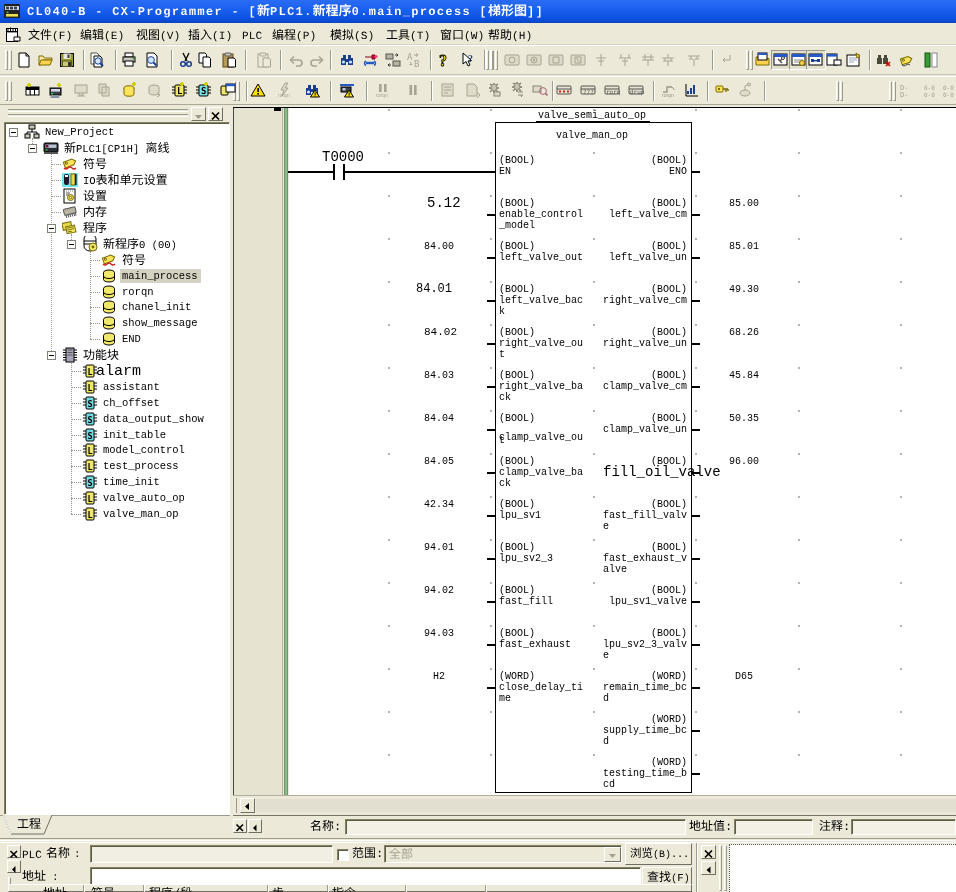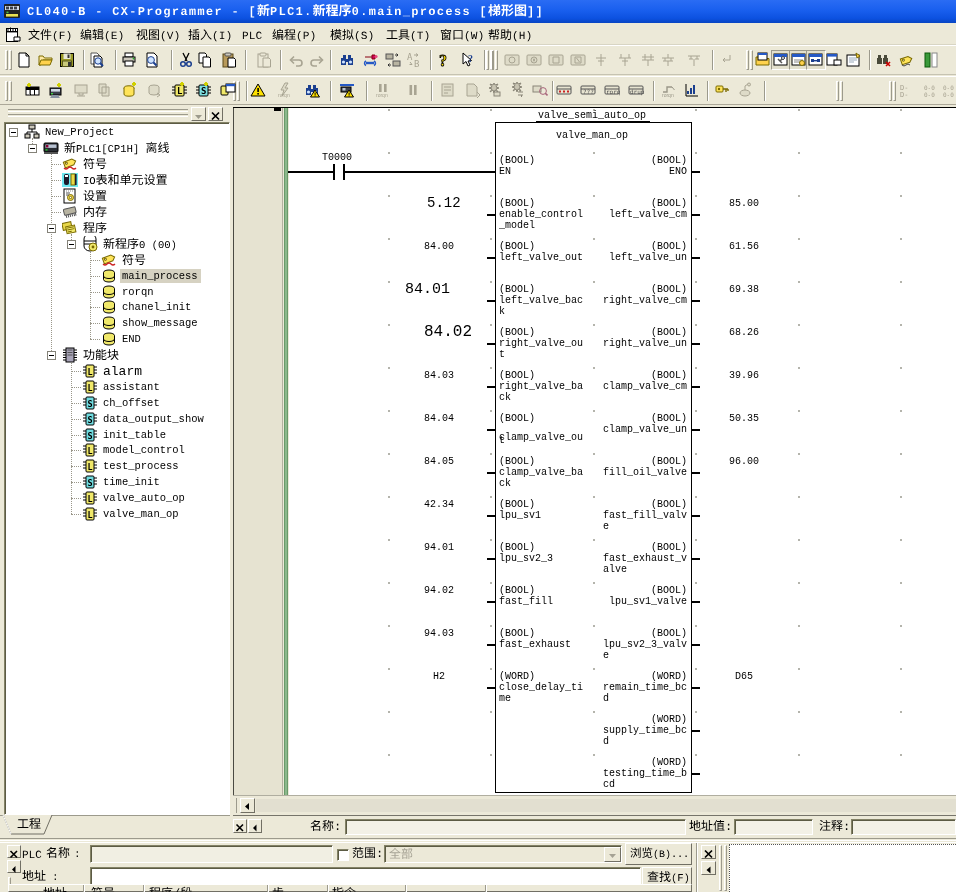--- a/index.html
+++ b/index.html
@@ -606,21 +606,21 @@
 <svg style="position:absolute;left:83px;top:348px;overflow:visible" width="38" height="15">
       <path transform="translate(0,11)" d="M0.5 -2.2 0.7 -1.3C2.0 -1.6 3.7 -2.1 5.3 -2.6L5.2 -3.4L3.3 -2.9V-7.8H5.0V-8.7H0.6V-7.8H2.4V-2.7C1.7 -2.5 1.0 -2.3 0.5 -2.2ZM7.2 -9.9C7.2 -9.0 7.2 -8.2 7.1 -7.3H5.1V-6.5H7.1C6.9 -3.5 6.3 -1.1 3.7 0.3C3.9 0.4 4.2 0.7 4.3 1.0C7.1 -0.6 7.8 -3.3 8.0 -6.5H10.4C10.2 -2.2 10.0 -0.6 9.7 -0.2C9.5 -0.0 9.4 0.0 9.2 0.0C8.9 0.0 8.2 -0.0 7.5 -0.1C7.6 0.2 7.7 0.6 7.8 0.8C8.4 0.9 9.1 0.9 9.5 0.8C9.9 0.8 10.2 0.7 10.5 0.4C10.9 -0.2 11.1 -1.9 11.3 -6.9C11.3 -7.0 11.3 -7.3 11.3 -7.3H8.0C8.1 -8.2 8.1 -9.0 8.1 -9.9Z M16.6 -5.0V-4.0H14.0V-5.0ZM13.2 -5.8V0.9H14.0V-1.5H16.6V-0.1C16.6 0.1 16.6 0.1 16.4 0.1C16.2 0.1 15.7 0.1 15.2 0.1C15.3 0.3 15.4 0.7 15.5 0.9C16.2 0.9 16.7 0.9 17.1 0.8C17.4 0.6 17.5 0.4 17.5 -0.1V-5.8ZM14.0 -3.3H16.6V-2.2H14.0ZM22.3 -9.2C21.6 -8.8 20.5 -8.4 19.5 -8.0V-10.1H18.6V-6.1C18.6 -5.1 18.9 -4.8 20.1 -4.8C20.3 -4.8 21.9 -4.8 22.1 -4.8C23.1 -4.8 23.4 -5.2 23.4 -6.7C23.2 -6.7 22.8 -6.9 22.7 -7.0C22.6 -5.8 22.5 -5.6 22.0 -5.6C21.7 -5.6 20.4 -5.6 20.1 -5.6C19.6 -5.6 19.5 -5.7 19.5 -6.1V-7.3C20.7 -7.6 21.9 -8.1 22.9 -8.5ZM22.4 -3.8C21.7 -3.4 20.6 -2.9 19.5 -2.6V-4.5H18.6V-0.4C18.6 0.6 18.9 0.9 20.1 0.9C20.3 0.9 21.9 0.9 22.2 0.9C23.2 0.9 23.4 0.4 23.6 -1.2C23.3 -1.2 23.0 -1.4 22.8 -1.5C22.7 -0.2 22.6 0.0 22.1 0.0C21.8 0.0 20.4 0.0 20.2 0.0C19.6 0.0 19.5 -0.0 19.5 -0.4V-1.8C20.7 -2.1 22.1 -2.6 23.0 -3.2ZM13.0 -6.6C13.3 -6.7 13.7 -6.8 17.0 -7.0C17.1 -6.8 17.2 -6.6 17.2 -6.4L18.0 -6.8C17.8 -7.5 17.1 -8.6 16.5 -9.4L15.7 -9.1C16.0 -8.7 16.3 -8.2 16.6 -7.7L14.0 -7.6C14.5 -8.2 15.0 -9.0 15.4 -9.8L14.5 -10.1C14.1 -9.2 13.5 -8.2 13.3 -8.0C13.1 -7.7 12.9 -7.5 12.7 -7.5C12.8 -7.3 13.0 -6.8 13.0 -6.6Z M33.7 -4.5H31.8C31.9 -5.0 31.9 -5.4 31.9 -5.9V-7.2H33.7ZM31.0 -9.9V-8.1H28.8V-7.2H31.0V-5.9C31.0 -5.4 31.0 -5.0 30.9 -4.5H28.5V-3.7H30.8C30.5 -2.2 29.6 -0.8 27.5 0.3C27.7 0.5 28.0 0.8 28.1 1.0C30.3 -0.1 31.3 -1.7 31.6 -3.3C32.3 -1.3 33.3 0.2 35.0 1.0C35.1 0.7 35.4 0.4 35.6 0.2C34.0 -0.5 32.9 -1.9 32.4 -3.7H35.4V-4.5H34.6V-8.1H31.9V-9.9ZM24.4 -2.0 24.8 -1.1C25.8 -1.5 27.2 -2.1 28.5 -2.7L28.2 -3.5L26.9 -3.0V-6.3H28.2V-7.2H26.9V-9.9H26.1V-7.2H24.6V-6.3H26.1V-2.6C25.5 -2.4 24.9 -2.1 24.4 -2.0Z" fill="#000"></path>
     </svg>
 <svg class="abs" style="left:82px;top:363px" width="16" height="16">
       <rect x="4" y="2" width="8" height="12" rx="1" fill="#f0e86a" stroke="#000"></rect>
       <text x="5.6" y="11.5" font-size="8.5" font-weight="bold" fill="#000" font-family="monospace">L</text>
       <g stroke="#000">
         <path d="M1 4 h3 M1 7 h3 M1 10 h3 M12 4 h3 M12 7 h3 M12 10 h3"></path>
       </g>
     </svg>
-<div class="mono abs" style="left:103px;top:366px;font-size:13px">alarm</div>
+<div class="mono abs" style="left:96px;top:366px;font-size:15px">alarm</div>
 <svg class="abs" style="left:82px;top:379px" width="16" height="16">
       <rect x="4" y="2" width="8" height="12" rx="1" fill="#f0e86a" stroke="#000"></rect>
       <text x="5.6" y="11.5" font-size="8.5" font-weight="bold" fill="#000" font-family="monospace">L</text>
       <g stroke="#000">
         <path d="M1 4 h3 M1 7 h3 M1 10 h3 M12 4 h3 M12 7 h3 M12 10 h3"></path>
       </g>
     </svg>
 <div class="mono abs" style="left:103px;top:382px;font-size:10.5px">assistant</div>
 <svg class="abs" style="left:82px;top:395px" width="16" height="16">
       <rect x="4" y="2" width="8" height="12" rx="1" fill="#70dce0" stroke="#000"></rect>
@@ -799,21 +799,21 @@
     <div class="dot" style="left:900px;top:711px"></div>
     <div class="dot" style="left:900px;top:754px"></div>
 <div class="mono abs" style="left:538px;top:110px;font-size:10px">valve_semi_auto_op</div>
 <div style="position:absolute;left:536px;top:121px;width:114px;height:1px;background:#000"></div>
 <div style="position:absolute;left:495px;top:122px;width:197px;height:671px;border:1px solid #000"></div>
 <div class="mono abs" style="left:556px;top:130px;font-size:10px">valve_man_op</div>
 <div style="position:absolute;left:288px;top:171px;width:45px;height:2px;background:#000"></div>
 <div style="position:absolute;left:333px;top:164px;width:2px;height:16px;background:#000"></div>
 <div style="position:absolute;left:343px;top:164px;width:2px;height:16px;background:#000"></div>
 <div style="position:absolute;left:345px;top:171px;width:150px;height:2px;background:#000"></div>
-<div class="mono abs" style="left:322px;top:152px;font-size:10px">T0000</div>
+<div class="mono abs" style="left:322px;top:152px;font-size:14px">T0000</div>
 <div style="position:absolute;left:692px;top:171px;width:8px;height:2px;background:#000"></div>
 <div style="position:absolute;left:487px;top:214px;width:8px;height:1.5px;background:#000"></div>
 <div style="position:absolute;left:487px;top:257px;width:8px;height:1.5px;background:#000"></div>
 <div style="position:absolute;left:487px;top:300px;width:8px;height:1.5px;background:#000"></div>
 <div style="position:absolute;left:487px;top:343px;width:8px;height:1.5px;background:#000"></div>
 <div style="position:absolute;left:487px;top:386px;width:8px;height:1.5px;background:#000"></div>
 <div style="position:absolute;left:487px;top:429px;width:8px;height:1.5px;background:#000"></div>
 <div style="position:absolute;left:487px;top:472px;width:8px;height:1.5px;background:#000"></div>
 <div style="position:absolute;left:487px;top:515px;width:8px;height:1.5px;background:#000"></div>
 <div style="position:absolute;left:487px;top:558px;width:8px;height:1.5px;background:#000"></div>
@@ -875,21 +875,21 @@
 <div class="mono abs" style="left:609px;top:252px;font-size:10px">left_valve_un</div>
 <div class="mono abs" style="left:651px;top:284px;font-size:10px">(BOOL)</div>
 <div class="mono abs" style="left:603px;top:295px;font-size:10px">right_valve_cm</div>
 <div class="mono abs" style="left:651px;top:327px;font-size:10px">(BOOL)</div>
 <div class="mono abs" style="left:603px;top:338px;font-size:10px">right_valve_un</div>
 <div class="mono abs" style="left:651px;top:370px;font-size:10px">(BOOL)</div>
 <div class="mono abs" style="left:603px;top:381px;font-size:10px">clamp_valve_cm</div>
 <div class="mono abs" style="left:651px;top:413px;font-size:10px">(BOOL)</div>
 <div class="mono abs" style="left:603px;top:424px;font-size:10px">clamp_valve_un</div>
 <div class="mono abs" style="left:651px;top:456px;font-size:10px">(BOOL)</div>
-<div class="mono abs" style="left:603px;top:467px;font-size:10px">fill_oil_valve</div>
+<div class="mono abs" style="left:603px;top:467px;font-size:14px">fill_oil_valve</div>
 <div class="mono abs" style="left:651px;top:499px;font-size:10px">(BOOL)</div>
 <div class="mono abs" style="left:603px;top:510px;font-size:10px">fast_fill_valv</div>
 <div class="mono abs" style="left:603px;top:521px;font-size:10px">e</div>
 <div class="mono abs" style="left:651px;top:542px;font-size:10px">(BOOL)</div>
 <div class="mono abs" style="left:603px;top:553px;font-size:10px">fast_exhaust_v</div>
 <div class="mono abs" style="left:603px;top:564px;font-size:10px">alve</div>
 <div class="mono abs" style="left:651px;top:585px;font-size:10px">(BOOL)</div>
 <div class="mono abs" style="left:609px;top:596px;font-size:10px">lpu_sv1_valve</div>
 <div class="mono abs" style="left:651px;top:628px;font-size:10px">(BOOL)</div>
 <div class="mono abs" style="left:603px;top:639px;font-size:10px">lpu_sv2_3_valv</div>
@@ -898,35 +898,35 @@
 <div class="mono abs" style="left:603px;top:682px;font-size:10px">remain_time_bc</div>
 <div class="mono abs" style="left:603px;top:693px;font-size:10px">d</div>
 <div class="mono abs" style="left:651px;top:714px;font-size:10px">(WORD)</div>
 <div class="mono abs" style="left:603px;top:725px;font-size:10px">supply_time_bc</div>
 <div class="mono abs" style="left:603px;top:736px;font-size:10px">d</div>
 <div class="mono abs" style="left:651px;top:757px;font-size:10px">(WORD)</div>
 <div class="mono abs" style="left:603px;top:768px;font-size:10px">testing_time_b</div>
 <div class="mono abs" style="left:603px;top:779px;font-size:10px">cd</div>
 <div class="mono abs" style="left:427px;top:198px;font-size:14px">5.12</div>
 <div class="mono abs" style="left:424px;top:241px;font-size:10px">84.00</div>
-<div class="mono abs" style="left:405px;top:284px;font-size:15px">84.01</div>
-<div class="mono abs" style="left:424px;top:327px;font-size:16px">84.02</div>
+<div class="mono abs" style="left:416px;top:284px;font-size:12px">84.01</div>
+<div class="mono abs" style="left:424px;top:327px;font-size:11px">84.02</div>
 <div class="mono abs" style="left:424px;top:370px;font-size:10px">84.03</div>
 <div class="mono abs" style="left:424px;top:413px;font-size:10px">84.04</div>
 <div class="mono abs" style="left:424px;top:456px;font-size:10px">84.05</div>
 <div class="mono abs" style="left:424px;top:499px;font-size:10px">42.34</div>
 <div class="mono abs" style="left:424px;top:542px;font-size:10px">94.01</div>
 <div class="mono abs" style="left:424px;top:585px;font-size:10px">94.02</div>
 <div class="mono abs" style="left:424px;top:628px;font-size:10px">94.03</div>
 <div class="mono abs" style="left:433px;top:671px;font-size:10px">H2</div>
 <div class="mono abs" style="left:729px;top:198px;font-size:10px">85.00</div>
-<div class="mono abs" style="left:729px;top:241px;font-size:10px">61.56</div>
-<div class="mono abs" style="left:729px;top:284px;font-size:10px">69.38</div>
+<div class="mono abs" style="left:729px;top:241px;font-size:10px">85.01</div>
+<div class="mono abs" style="left:729px;top:284px;font-size:10px">49.30</div>
 <div class="mono abs" style="left:729px;top:327px;font-size:10px">68.26</div>
-<div class="mono abs" style="left:729px;top:370px;font-size:10px">39.96</div>
+<div class="mono abs" style="left:729px;top:370px;font-size:10px">45.84</div>
 <div class="mono abs" style="left:729px;top:413px;font-size:10px">50.35</div>
 <div class="mono abs" style="left:729px;top:456px;font-size:10px">96.00</div>
 <div class="mono abs" style="left:735px;top:671px;font-size:10px">D65</div>
 <div style="position:absolute;left:233px;top:796px;width:723px;height:19px;background:#ece9d8"></div>
 <div style="position:absolute;left:236px;top:798px;width:1px;height:15px;background:#9c9a8c"></div>
 <div style="position:absolute;left:240px;top:798px;width:15px;height:15px;background:#ece9d8;border:1px solid;border-color:#fff #716f64 #716f64 #fff;"><svg width="13" height="13">
         <path d="M8 3 L4 6.5 L8 10 z" fill="#000"></path>
       </svg></div>
 <div style="position:absolute;left:256px;top:799px;width:700px;height:13px;background:#e2dfd0"></div>
 <div style="position:absolute;left:233px;top:815px;width:723px;height:23px;background:#ece9d8"></div>

